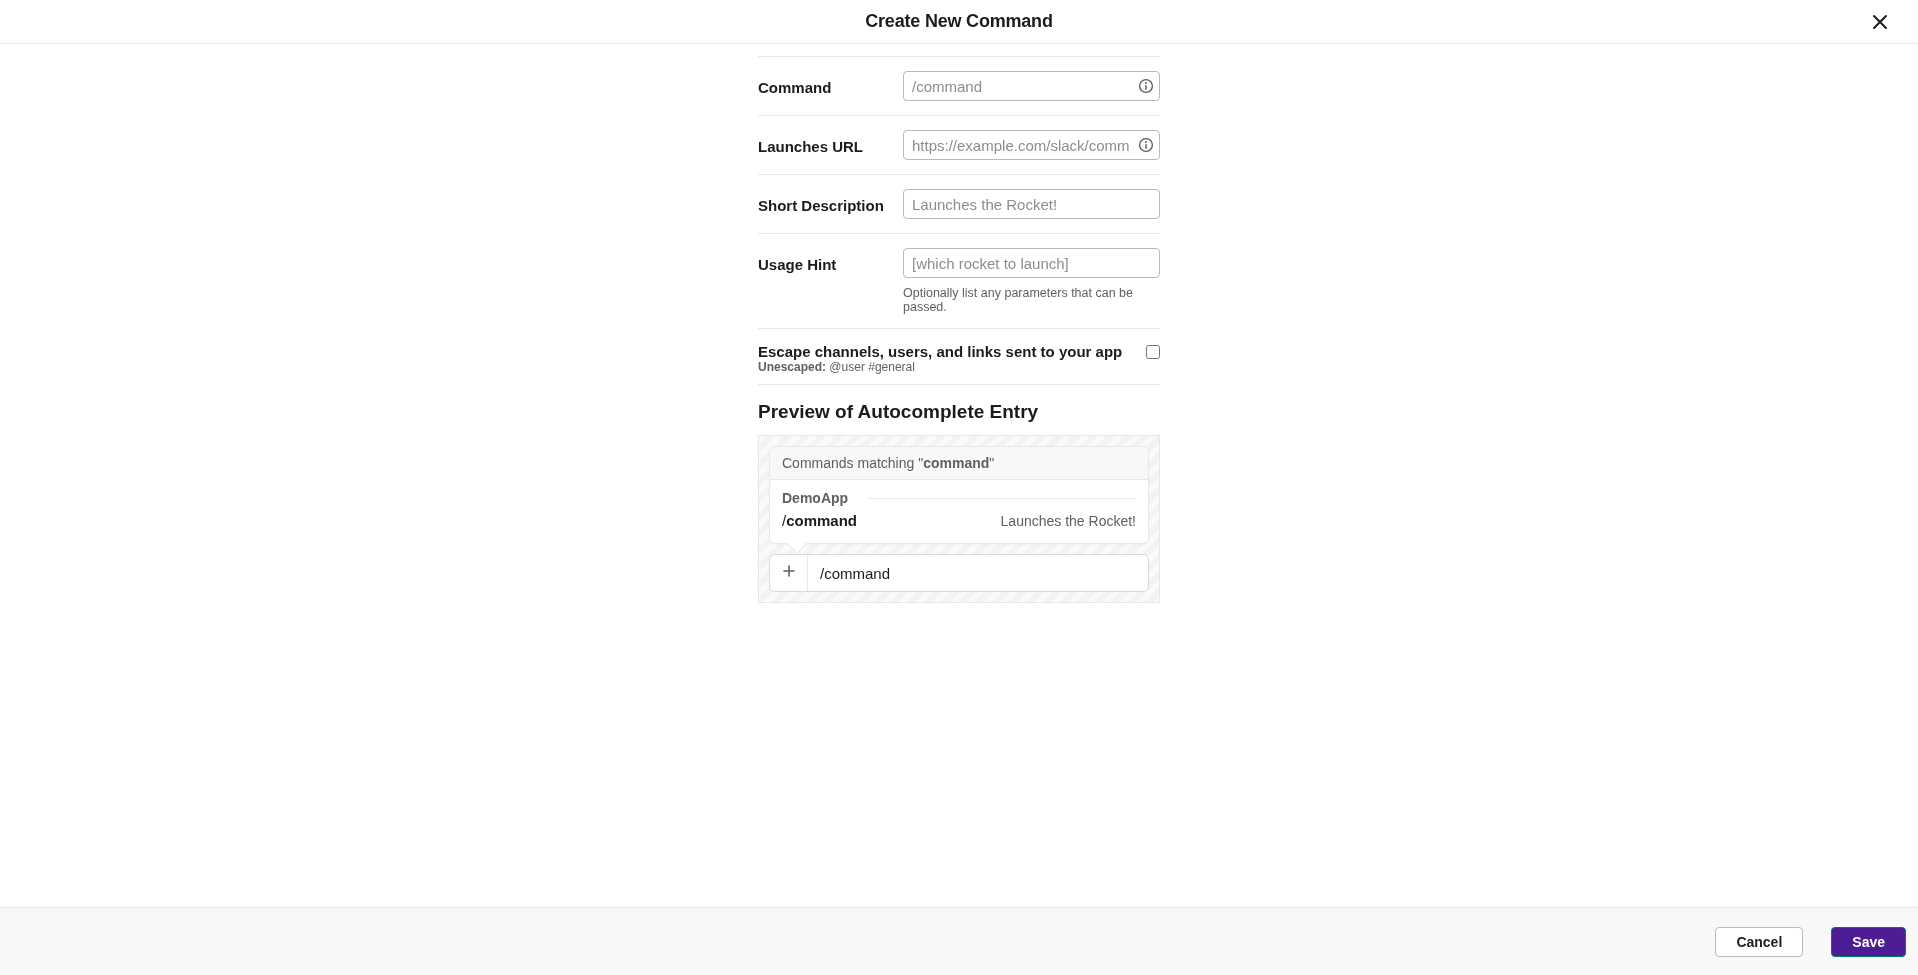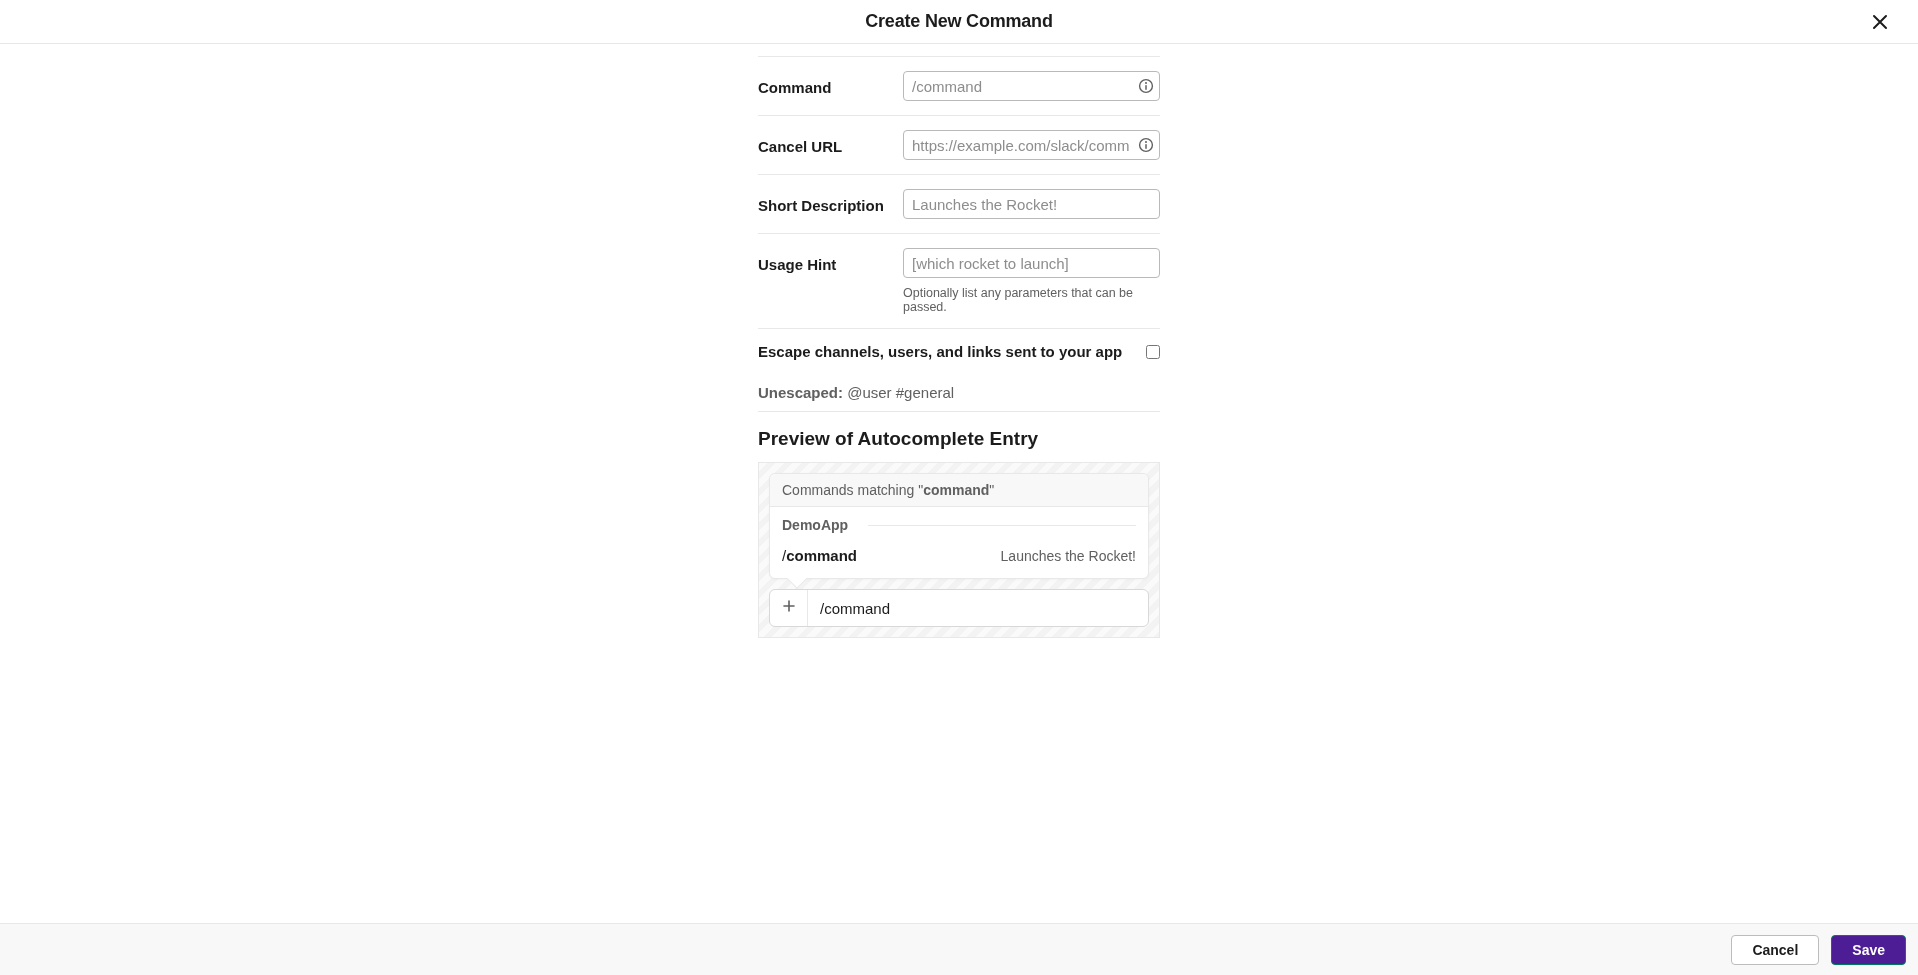--- a/index.html
+++ b/index.html
@@ -111,23 +111,23 @@
   .escape-head .lbl {
     font-size: 15px;
     font-weight: 700;
   }
   .escape-check {
     width: 14px;
     height: 14px;
     margin-top: 2px;
   }
   .escape-sub {
-    font-size: 15px;
+    font-size: 12px;
     color: #616061;
-    margin-top: 24px;
+    margin-top: 0;
   }
   .escape-sub .bold { font-weight: 700; color: #616061; }
   .preview-title {
     font-size: 19px;
     font-weight: 700;
     padding: 16px 0 12px 0;
   }
   .preview-panel {
     border: 1px solid #e8e8e8;
     padding: 10px;
@@ -152,21 +152,21 @@
   }
   .ac-head strong { color: #616061; font-weight: 700; }
   .ac-body { padding: 10px 12px 14px 12px; }
   .ac-app {
     display: flex;
     align-items: center;
     gap: 20px;
     color: #616061;
     font-size: 14px;
     font-weight: 700;
-    margin-bottom: 14px;
+    margin-bottom: 6px;
   }
   .ac-app .app-label { flex: 0 0 auto; }
   .ac-app .line { flex: 1; height: 1px; background: #e8e8e8; }
   .ac-row {
     display: flex;
     justify-content: space-between;
     align-items: baseline;
     font-size: 15px;
   }
   .ac-row .cmd { font-weight: 700; }
@@ -197,28 +197,28 @@
     border-right: 1px solid #e8e8e8;
   }
   .composer .txt {
     display: flex;
     align-items: center;
     padding-left: 12px;
     font-size: 15px;
     color: #1d1c1d;
   }
   .modal-footer {
-    height: 52px;
+    height: 68px;
     background: #f8f8f8;
     border-top: 1px solid #e8e8e8;
     display: flex;
     align-items: center;
     justify-content: flex-end;
     padding: 0 12px;
-    gap: 12px;
+    gap: 28px;
   }
   .btn {
     height: 30px;
     padding: 0 20px;
     border-radius: 4px;
     font-size: 14px;
     font-weight: 700;
     cursor: pointer;
   }
   .btn-cancel {
@@ -261,21 +261,21 @@
                   <circle cx="8" cy="8" r="6.4" fill="none" stroke="#616061" stroke-width="1.4"></circle>
                   <circle cx="8" cy="5" r="1" fill="#616061"></circle>
                   <rect x="7.25" y="7" width="1.5" height="5" rx="0.75" fill="#616061"></rect>
                 </svg>
             </span>
           </div>
         </div>
       </div>
 
       <div class="row">
-        <div class="row-label">Cancel URL</div>
+        <div class="row-label">Launches URL</div>
         <div class="row-control">
           <div class="input-wrap">
             <input type="text" class="text-input" placeholder="https://example.com/slack/command" style="">
             <span class="info-icon">
               <svg width="16" height="16" viewBox="0 0 16 16">
                   <circle cx="8" cy="8" r="6.4" fill="none" stroke="#616061" stroke-width="1.4"></circle>
                   <circle cx="8" cy="5" r="1" fill="#616061"></circle>
                   <rect x="7.25" y="7" width="1.5" height="5" rx="0.75" fill="#616061"></rect>
                 </svg>
             </span>

